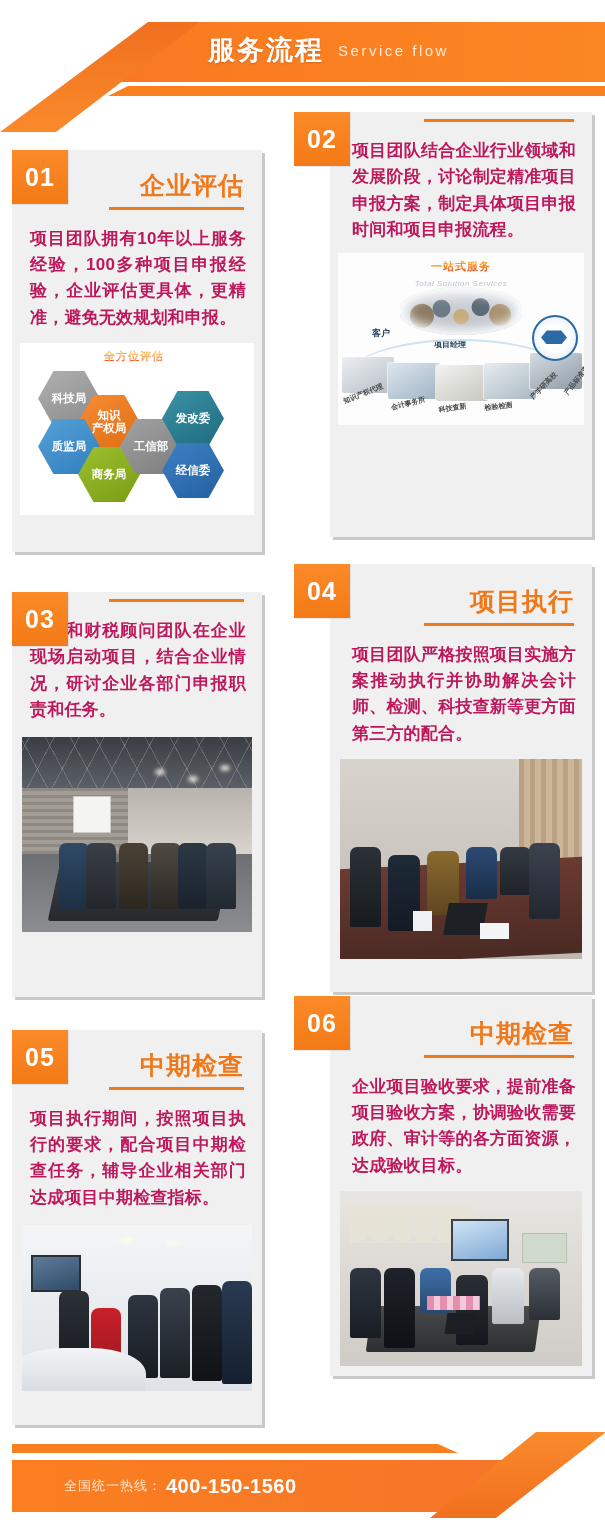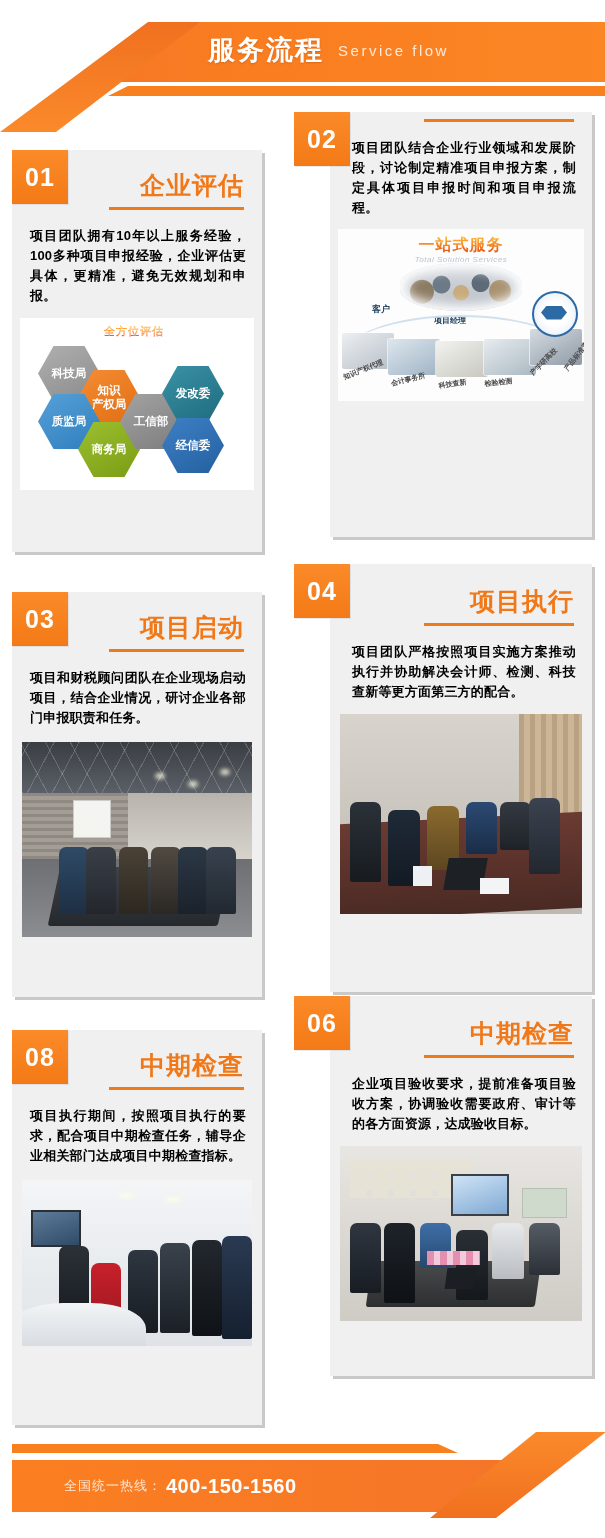--- a/index.html
+++ b/index.html
@@ -87,21 +87,21 @@
   }
   .card-left .card-title{margin-top:22px;}
   .card-right .card-title{margin-top:24px;}
   .title-rule{
     height:3px;background:#ef7a1a;margin:7px 18px 0 auto;
   }
   .card-left .title-rule{width:135px;}
   .card-right .title-rule{width:150px;}
 
   .card-body{
-    font-size:13px;line-height:1.55;color:#000000;
+    font-size:17px;line-height:1.55;color:#be185d;
     padding:16px 16px 12px 18px;letter-spacing:.2px;
     text-align:justify;font-weight:bold;
   }
   .card-right .card-body{padding:16px 16px 10px 22px;}
 
   .card-media{
     margin:2px 10px 10px 10px;position:relative;overflow:hidden;
     background:#e2e2e2;
   }
 
@@ -121,21 +121,21 @@
     line-height:1.15;box-sizing:border-box;
   }
   .hex span{display:block;}
 
   
   .onestop{
     height:172px;margin:0 8px 10px 8px;background:#fdfdfd;position:relative;overflow:hidden;
   }
   .os-title{
     position:absolute;top:6px;left:0;width:100%;text-align:center;
-    font-size:16px;font-weight:bold;letter-spacing:1px;
+    font-size:11px;font-weight:bold;letter-spacing:1px;
     background:linear-gradient(180deg,#ffc93c,#f47b1b 55%,#d8371a);
     -webkit-background-clip:text;background-clip:text;color:transparent;
   }
   .os-sub{
     position:absolute;top:26px;left:0;width:100%;text-align:center;
     font-size:8px;color:#b9c4cf;letter-spacing:.5px;font-style:italic;
   }
   .os-photo{
     position:absolute;top:34px;left:50%;transform:translateX(-50%);
     width:122px;height:48px;border-radius:50%/45%;
@@ -311,21 +311,20 @@
           <div class="os-cap" style="left:190px;top:142px;transform:rotate(-46deg);">产学研高校</div>
           <div class="os-cap" style="left:224px;top:138px;transform:rotate(-52deg);">产品标准查询</div>
         </div>
       </div>
       <div class="badge" id="badge-02">02</div>
     </div>
 
     <div class="row row-2">
 
       <div class="card card-left" id="card-03">
-        <div class="card-title">项目启动</div>
         <div class="title-rule"></div>
         <div class="card-body">项目和财税顾问团队在企业现场启动项目，结合企业情况，研讨企业各部门申报职责和任务。</div>
         <div class="card-media" style="height:195px;">
           <div class="photo">
             <div class="p-ceiling"></div>
               <div class="p-ceilgrid"></div>
             <div class="p-wall"></div>
               <div class="p-wall2"></div>
             <div class="p-floor"></div>
             <div class="p-board"></div>
@@ -383,21 +382,21 @@
             <div class="p-person" style="left:16%;bottom:8%;height:52%;background:linear-gradient(180deg,#2c3138,#14181d);"></div>
             <div class="p-redcoat"></div>
             <div class="p-person" style="left:46%;bottom:8%;height:50%;background:linear-gradient(180deg,#2e3640,#171c22);"></div>
             <div class="p-person" style="left:60%;bottom:8%;height:54%;background:linear-gradient(180deg,#3a424c,#1b2026);"></div>
             <div class="p-person" style="left:74%;bottom:6%;height:58%;background:linear-gradient(180deg,#23282e,#0f1216);"></div>
             <div class="p-person" style="left:87%;bottom:4%;height:62%;background:linear-gradient(180deg,#2a3a52,#15202f);"></div>
             <div class="p-counter"></div>
           </div>
         </div>
       </div>
-      <div class="badge" id="badge-05">08</div>
+      <div class="badge" id="badge-05">05</div>
 
       <div class="card card-right" id="card-06">
         <div class="card-title">中期检查</div>
         <div class="title-rule"></div>
         <div class="card-body">企业项目验收要求，提前准备项目验收方案，协调验收需要政府、审计等的各方面资源，达成验收目标。</div>
         <div class="card-media" style="height:175px;">
           <div class="photo">
             <div style="position:absolute;inset:0;background:linear-gradient(180deg,#e8e6e2,#cfcbc5);"></div>
             <div class="p-frames"></div>
             <div class="p-screen"></div>

